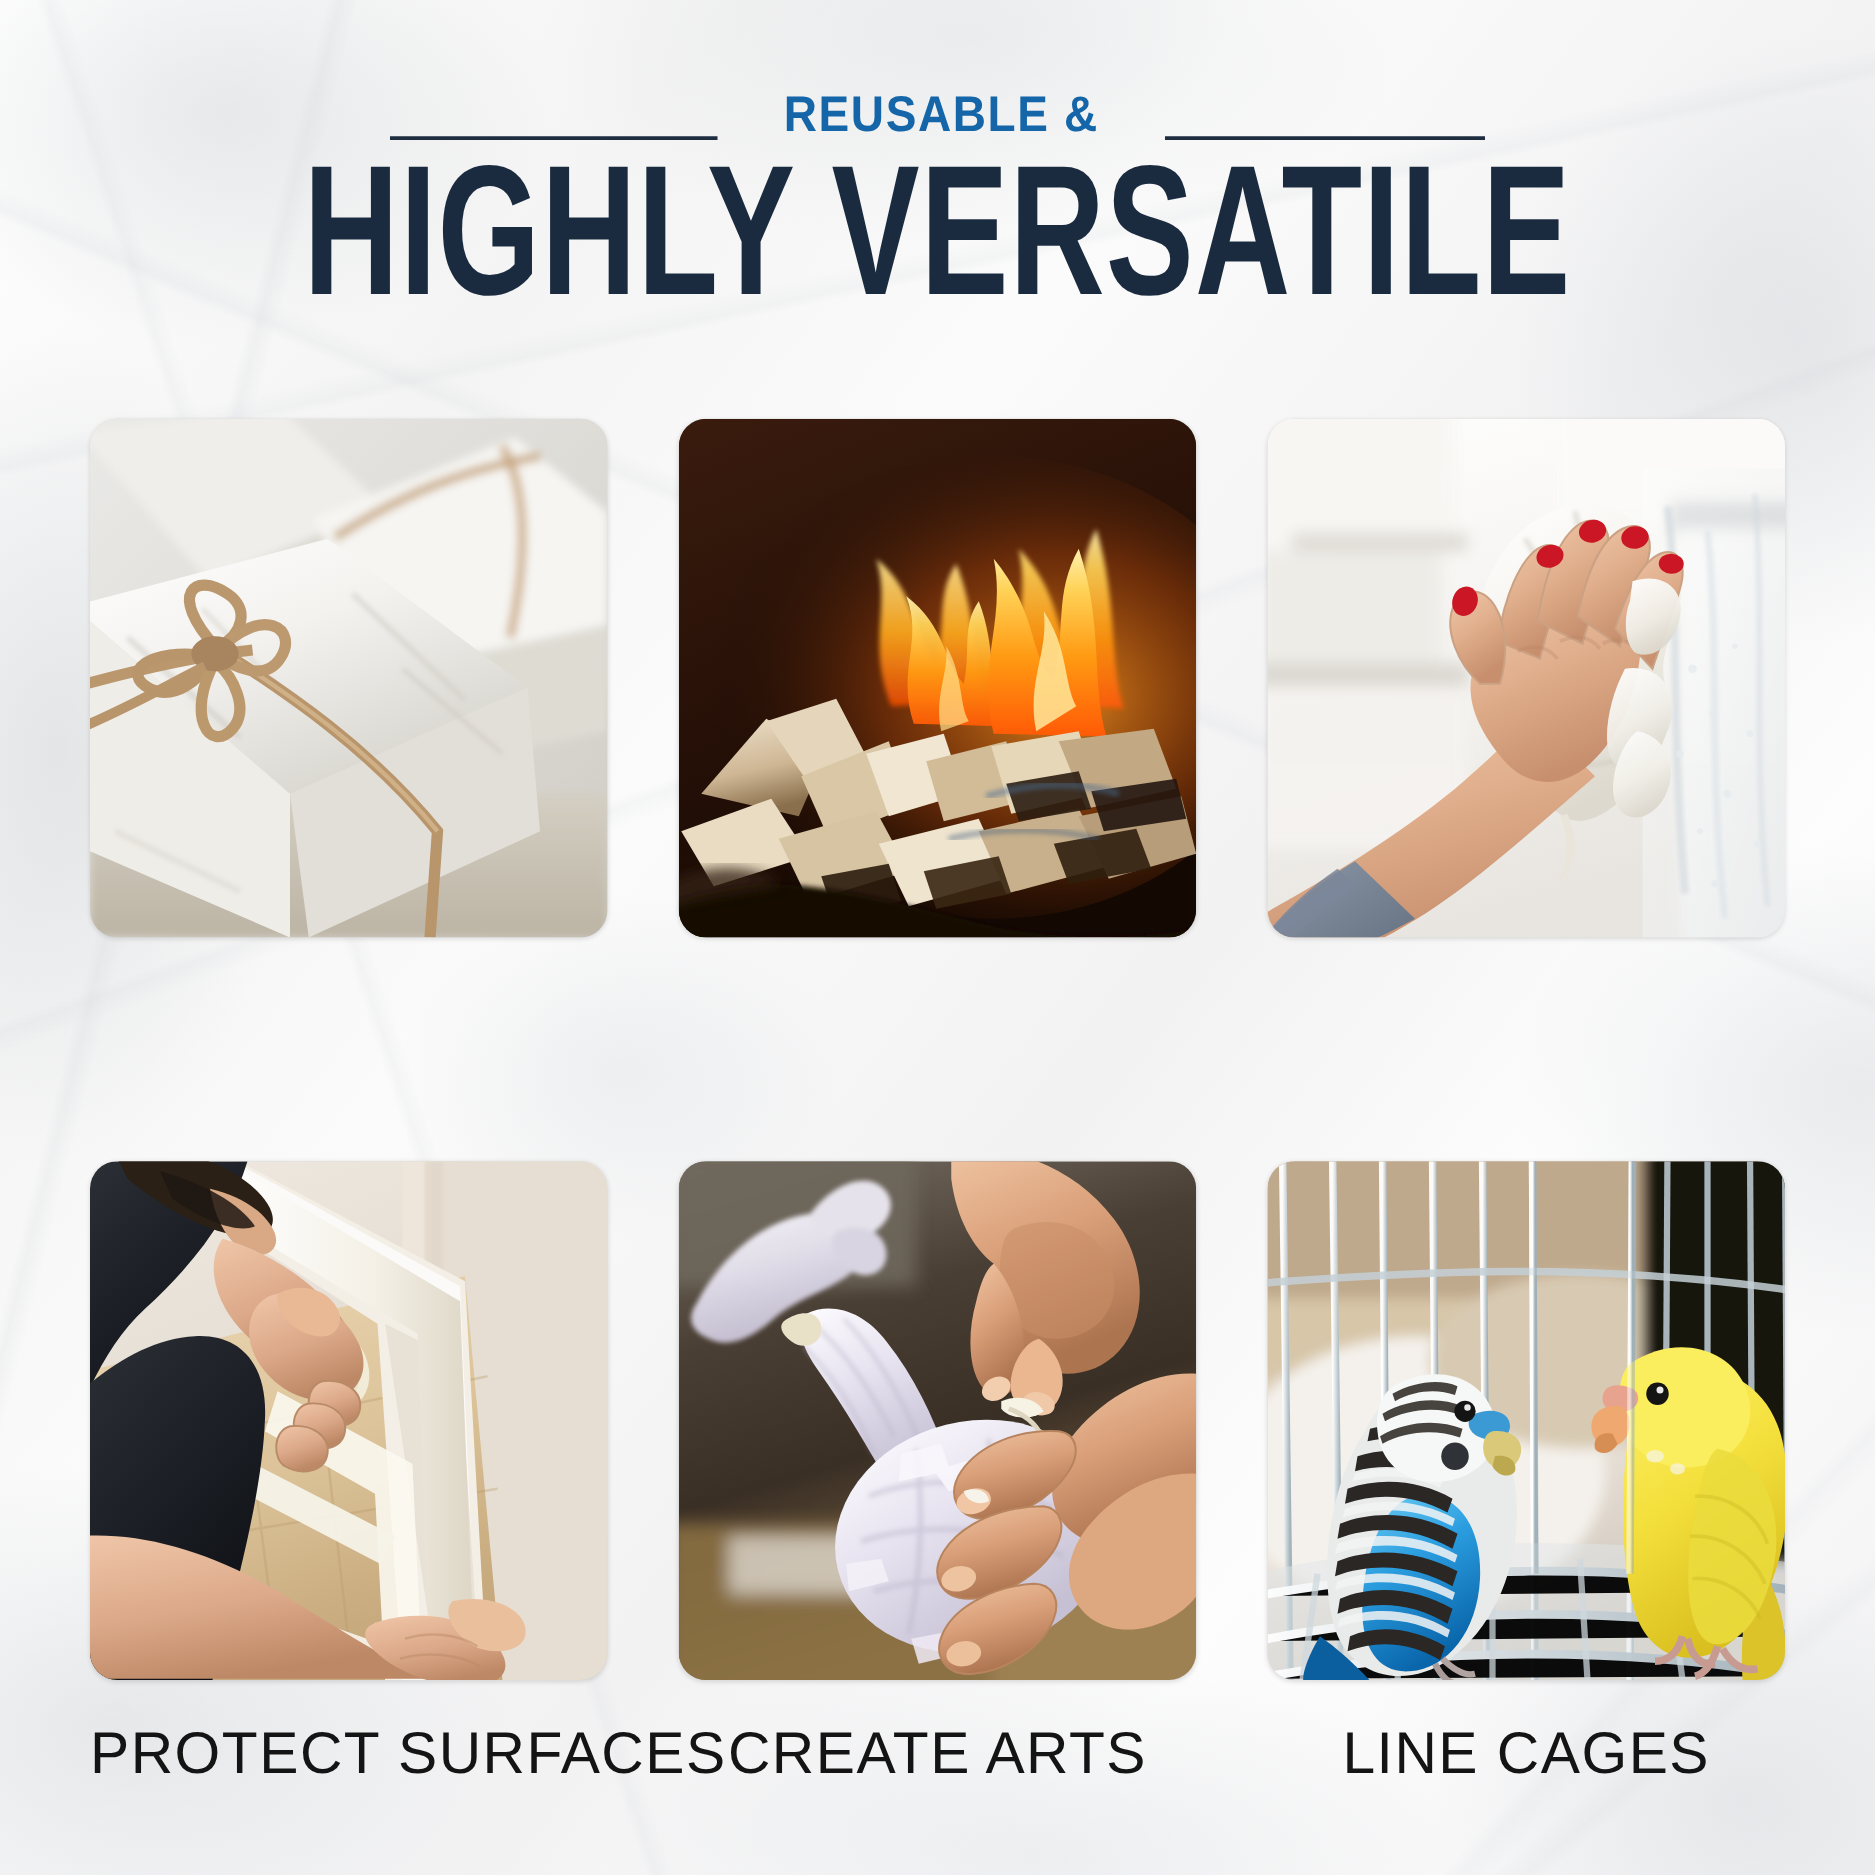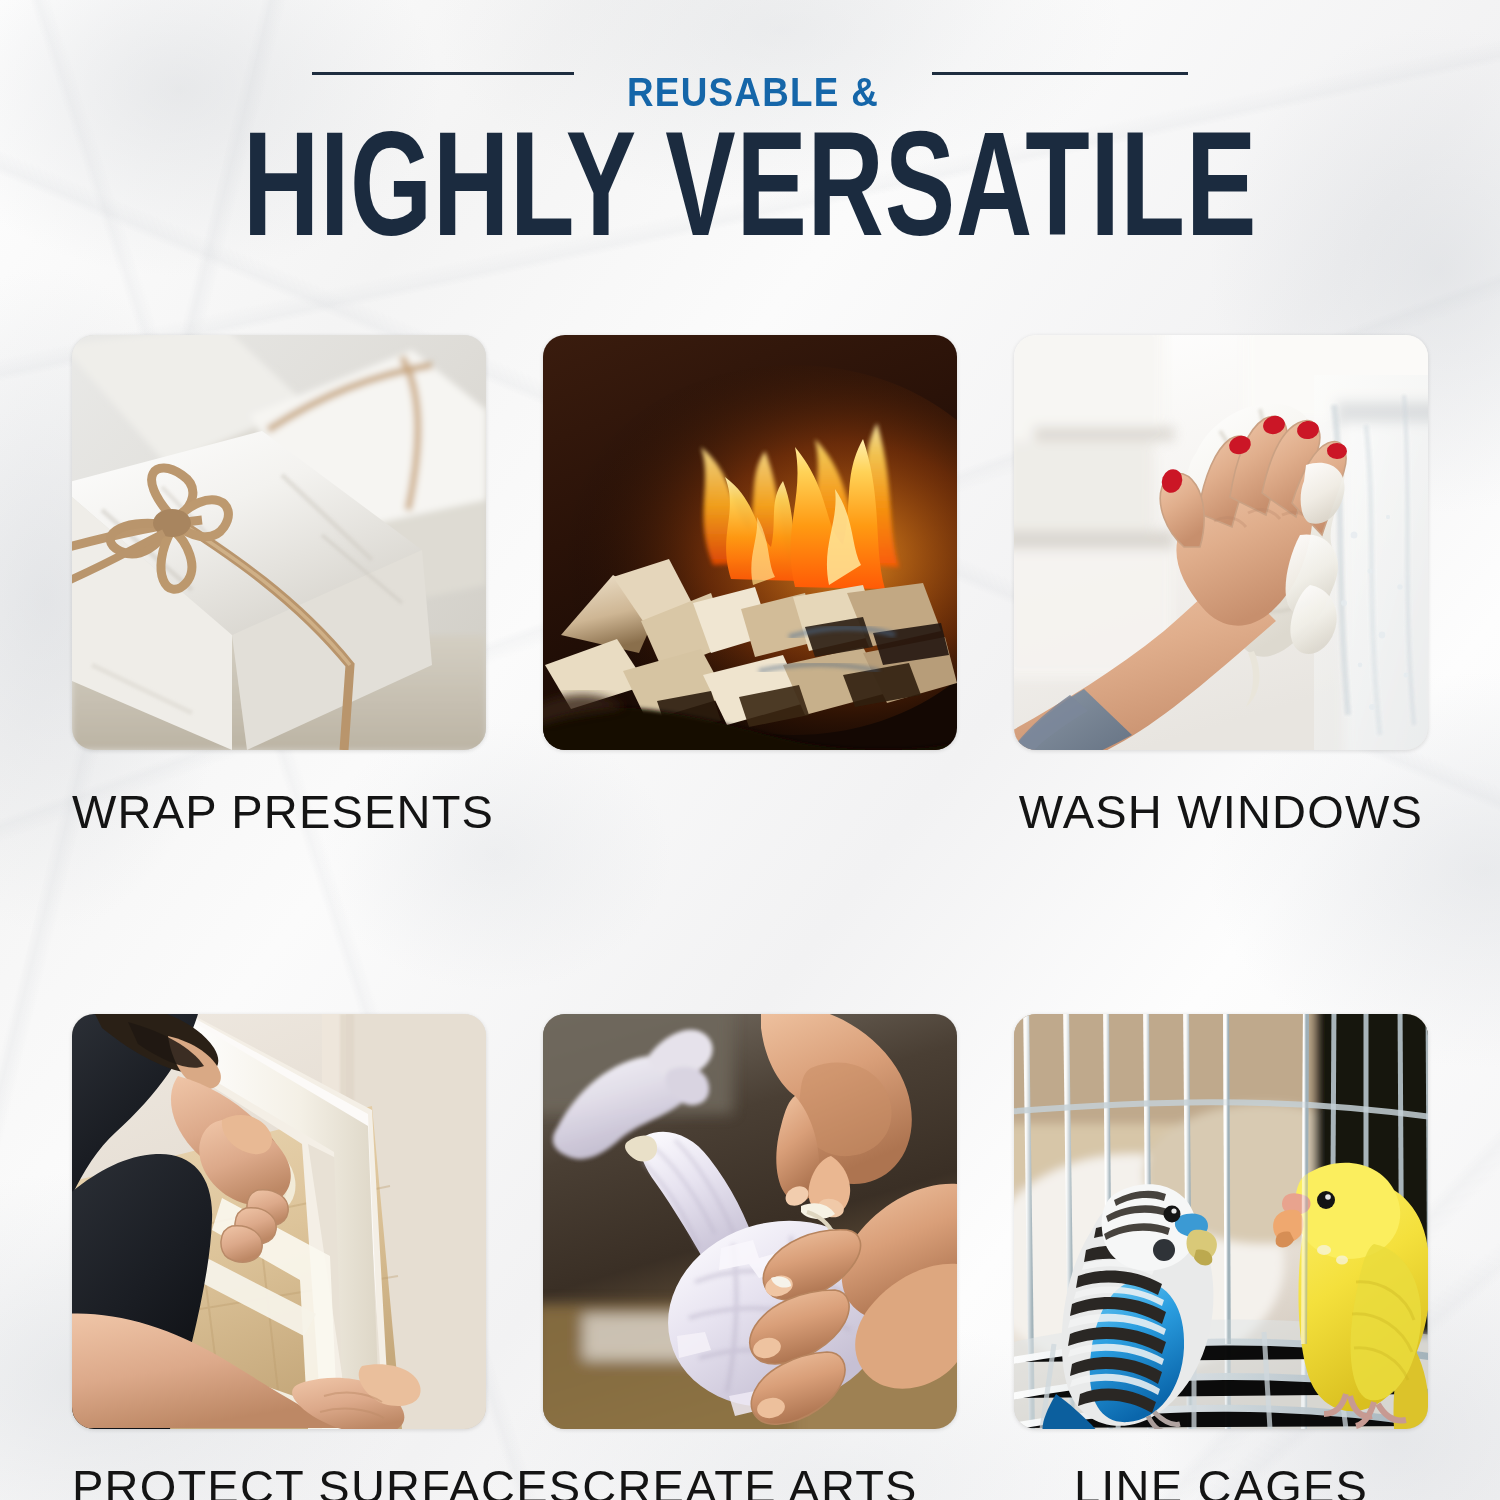--- a/index.html
+++ b/index.html
@@ -43,21 +43,21 @@
       linear-gradient(133deg, transparent 88%, rgba(196,200,206,0.20) 88.5%, transparent 89.4%);
   }
 
   .page { position:absolute; inset:0; }
 
   
   .header { position:absolute; top:0; left:0; width:1500px; }
 
   .eyebrow-row {
     position:absolute; top:72px; left:0; width:1500px;
-    display:flex; align-items:flex-start; justify-content:center; gap:42px;
+    display:flex; align-items:flex-end; justify-content:center; gap:42px;
   }
   .rule { height:3px; background:#1e2d3f; }
   .rule-left  { width:262px; }
   .rule-right { width:256px; }
 
   .eyebrow {
     color:#1566a9;
     font-size:40px;
     font-weight:bold;
     letter-spacing:1.4px;
@@ -197,21 +197,20 @@
               <path d="M100 182 C 62 140, 84 122, 110 140 C 128 152, 122 172, 104 182 Z" fill="none" stroke="#bb976e" stroke-width="9"></path>
               <path d="M102 186 C 138 148, 168 168, 152 192 C 140 210, 116 200, 102 188 Z" fill="none" stroke="#bd996f" stroke-width="9"></path>
               <path d="M96 190 C 46 182, 24 204, 48 216 C 68 226, 88 208, 96 194 Z" fill="none" stroke="#b9956c" stroke-width="9"></path>
               <path d="M100 194 C 76 238, 96 268, 114 248 C 128 232, 114 206, 102 196 Z" fill="none" stroke="#bc986d" stroke-width="9"></path>
               <ellipse cx="100" cy="188" rx="19" ry="14" fill="#a8855f"></ellipse>
               <path d="M-14 250 C 30 232, 60 214, 92 198" stroke="#b9956c" stroke-width="8" fill="none"></path>
             </g>
           </g>
         </svg>
       </div>
-      <div class="caption">WRAP PRESENTS</div>
     </div>
 
     <div class="cell">
       <div class="thumb">
         <svg viewBox="0 0 414 415" preserveAspectRatio="xMidYMid slice">
           <defs>
             <linearGradient id="fBg" x1="0" y1="0" x2=".4" y2="1">
               <stop offset="0" stop-color="#3a1c0e"></stop>
                 <stop offset=".45" stop-color="#2a1208"></stop>
                 <stop offset="1" stop-color="#140803"></stop>
@@ -410,21 +409,20 @@
             </g>
           </g>
 
           <g fill="url(#tissue)" opacity=".96">
             <path d="M292 130 C 316 122, 334 136, 330 158 C 326 180, 310 192, 296 188 C 286 184, 284 160, 290 146 Z"></path>
             <path d="M286 200 C 312 196, 330 216, 322 244 C 314 272, 292 288, 278 276 C 266 264, 272 226, 286 200 Z"></path>
             <path d="M296 250 C 318 254, 330 278, 318 302 C 306 324, 284 324, 278 306 C 272 288, 284 258, 296 250 Z"></path>
           </g>
         </svg>
       </div>
-      <div class="caption">WASH WINDOWS</div>
     </div>
 
     <div class="cell row2">
       <div class="thumb">
         <svg viewBox="0 0 414 415" preserveAspectRatio="xMidYMid slice">
           <defs>
             <linearGradient id="psWall" x1="0" y1="0" x2=".4" y2="1">
               <stop offset="0" stop-color="#efe9e1"></stop>
                 <stop offset=".6" stop-color="#e3dbd0"></stop>
                 <stop offset="1" stop-color="#d6ccbe"></stop>

